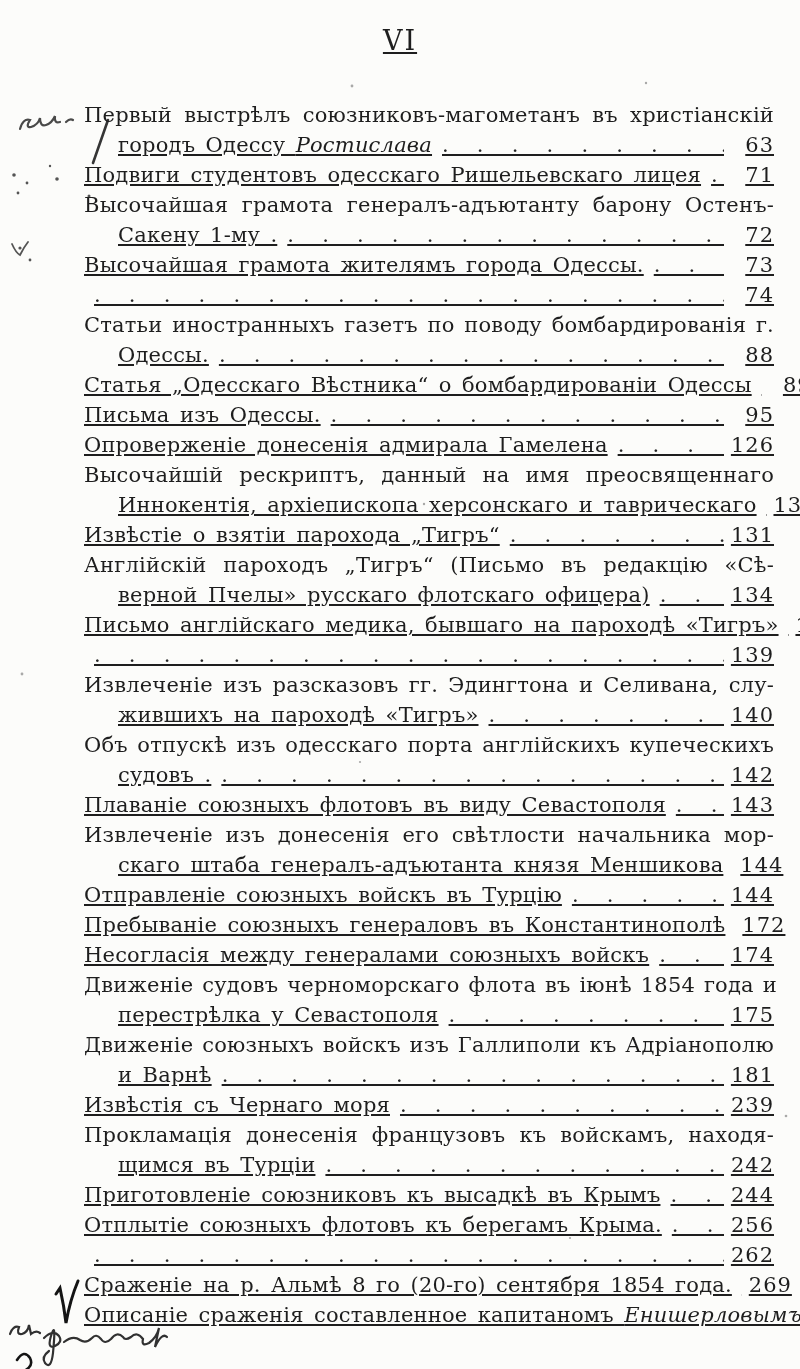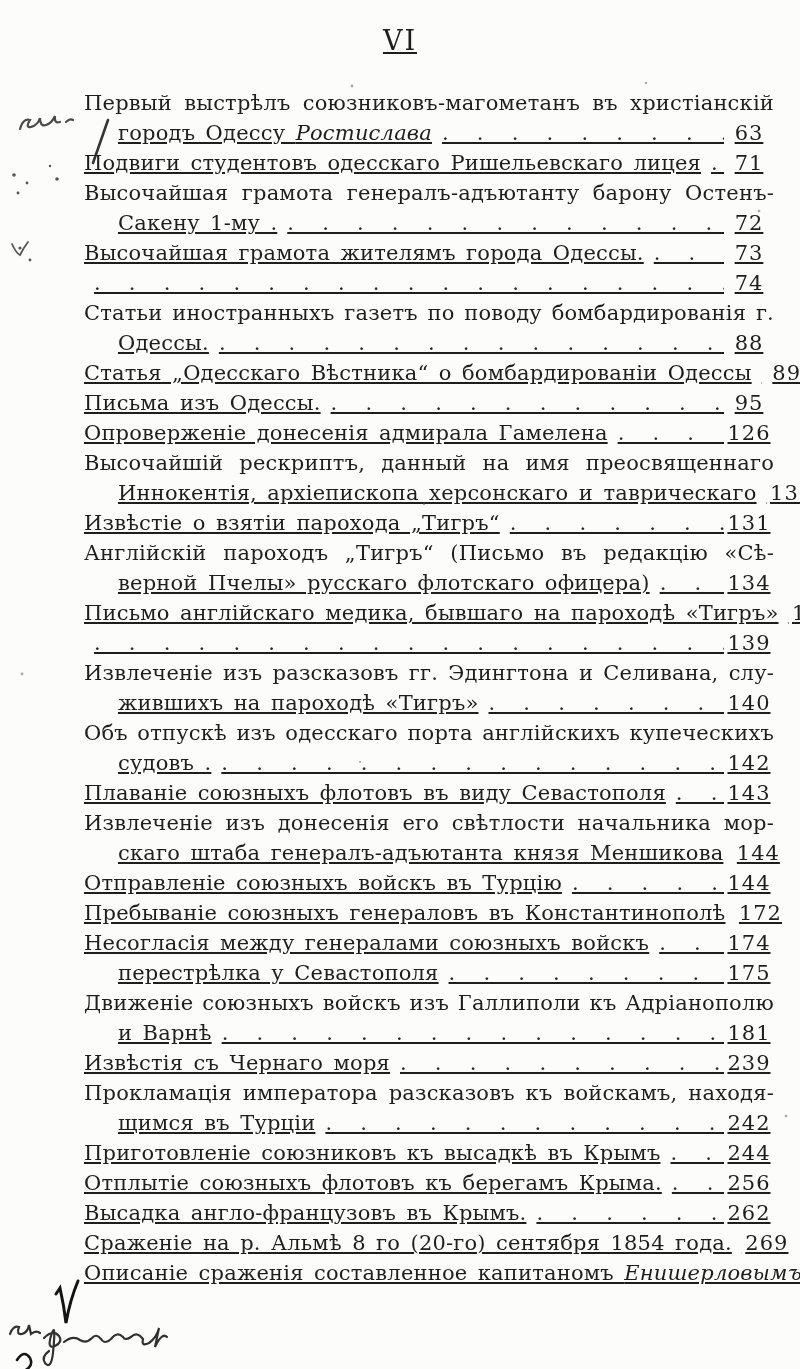--- a/index.html
+++ b/index.html
@@ -22,21 +22,21 @@
   }
   .page-header {
     margin-top: 26px;
     text-align: center;
     font-size: 27px;
     letter-spacing: 2px;
     line-height: 30px;
     text-decoration: underline;
   }
   .toc {
-    margin-top: 32px;
+    margin-top: 44px;
     padding-left: 84px;
     padding-right: 26px;
     font-size: 21px;
   }
   .line {
     line-height: 30px;
     height: 30px;
     white-space: nowrap;
   }
   .line.ind { padding-left: 34px; }
@@ -61,21 +61,21 @@
     min-width: 0;
     overflow: hidden;
     white-space: nowrap;
     letter-spacing: 9px;
     padding-left: 10px;
     color: #242424;
   }
   .pg {
     flex: 0 0 auto;
     min-width: 50px;
-    text-align: center;
+    text-align: right;
     letter-spacing: 1px;
   }
   .marginalia {
     position: absolute;
     left: 0; top: 0;
     width: 800px; height: 1369px;
     pointer-events: none;
   }
 </style>
 </head>
@@ -190,54 +190,54 @@
       <div class="line end">
         <span class="txt"><span>Пребываніе союзныхъ генераловъ въ Константинополѣ</span></span>
         <span class="dots">. . . . . . . . . . . . . . . . . . . . . . . . . . . . . . </span>
         <span class="pg">172</span>
       </div>
       <div class="line end">
         <span class="txt"><span>Несогласія между генералами союзныхъ войскъ</span></span>
         <span class="dots">. . . . . . . . . . . . . . . . . . . . . . . . . . . . . . </span>
         <span class="pg">174</span>
       </div>
+      <div class="line fill"><span class="txt"><span>Движеніе судовъ черноморскаго флота въ іюнѣ 1854 года и</span></span></div>
       <div class="line end ind">
         <span class="txt"><span>перестрѣлка у Севастополя</span></span>
         <span class="dots">. . . . . . . . . . . . . . . . . . . . . . . . . . . . . . </span>
         <span class="pg">175</span>
       </div>
       <div class="line fill"><span class="txt"><span>Движеніе союзныхъ войскъ изъ Галлиполи къ Адріанополю</span></span></div>
       <div class="line end ind">
         <span class="txt"><span>и Варнѣ</span></span>
         <span class="dots">. . . . . . . . . . . . . . . . . . . . . . . . . . . . . . </span>
         <span class="pg">181</span>
       </div>
       <div class="line end">
         <span class="txt"><span>Извѣстія съ Чернаго моря</span></span>
         <span class="dots">. . . . . . . . . . . . . . . . . . . . . . . . . . . . . . </span>
         <span class="pg">239</span>
       </div>
-      <div class="line fill"><span class="txt"><span>Прокламація императора разсказовъ къ войскамъ, находя-</span></span></div>
+      <div class="line fill"><span class="txt"><span>Прокламація донесенія французовъ къ войскамъ, находя-</span></span></div>
       <div class="line end ind">
         <span class="txt"><span>щимся въ Турціи</span></span>
         <span class="dots">. . . . . . . . . . . . . . . . . . . . . . . . . . . . . . </span>
         <span class="pg">242</span>
       </div>
       <div class="line end">
         <span class="txt"><span>Приготовленіе союзниковъ къ высадкѣ въ Крымъ</span></span>
         <span class="dots">. . . . . . . . . . . . . . . . . . . . . . . . . . . . . . </span>
         <span class="pg">244</span>
       </div>
       <div class="line end">
         <span class="txt"><span>Отплытіе союзныхъ флотовъ къ берегамъ Крыма.</span></span>
         <span class="dots">. . . . . . . . . . . . . . . . . . . . . . . . . . . . . . </span>
         <span class="pg">256</span>
       </div>
       <div class="line end">
-        <span class="txt"><span>Высадка англо-французовъ въ Крымъ.</span></span>
         <span class="dots">. . . . . . . . . . . . . . . . . . . . . . . . . . . . . . </span>
         <span class="pg">262</span>
       </div>
       <div class="line end">
         <span class="txt"><span>Сраженіе на р. Альмѣ 8 го (20-го) сентября 1854 года.</span></span>
         <span class="dots">. . . . . . . . . . . . . . . . . . . . . . . . . . . . . . </span>
         <span class="pg">269</span>
       </div>
       <div class="line end">
         <span class="txt"><span>Описаніе сраженія составленное капитаномъ </span><span class="it">Енишерловымъ</span></span>

